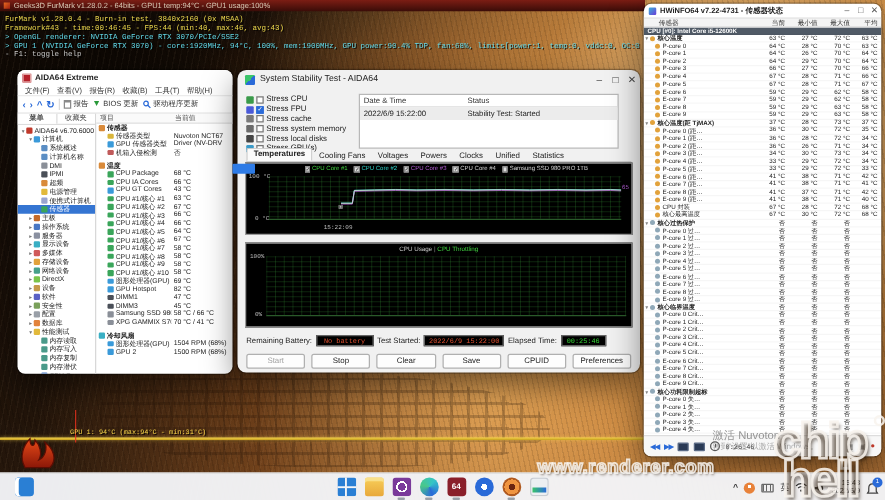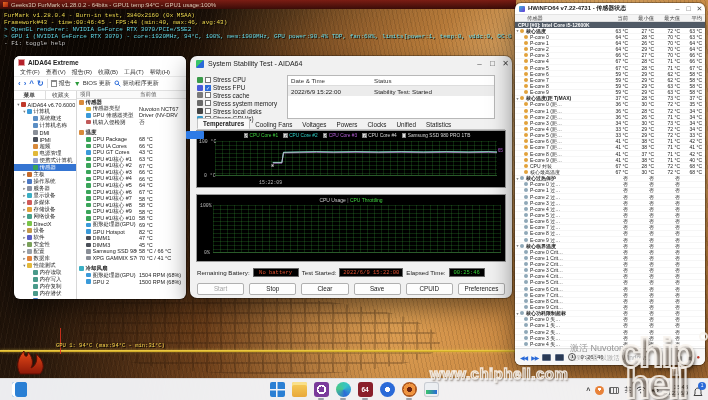--- a/index.html
+++ b/index.html
@@ -1065,21 +1065,21 @@
 </div>
 <svg class="wm-flame" width="40" height="36" viewBox="0 0 40 36">
   <defs>
       <linearGradient id="fg" x1="0" y1="0" x2="0" y2="1">
         <stop offset="0" stop-color="#e84a18"></stop>
         <stop offset="1" stop-color="#8c1808"></stop>
       </linearGradient>
     </defs>
   <path d="M7 33 C2 24 6 15 11 10 C11 17 15 17 15 11 C19 15 21 22 18 27 C23 25 25 18 23 13 C30 18 33 27 27 33 Z" fill="url(#fg)" stroke="#5a0e04" stroke-width="1"></path>
 </svg>
-<div class="wm-url">www.chiphell.com</div>
+<div class="wm-url">www.renderer.com</div>
 <div class="wm-logo">
   <div>chip</div>
   <div>hell</div>
   <span class="wm-dot"></span>
 </div>
 
 <div id="taskbar">
   <div class="tb-left"></div>
   <div id="tb-center">
     <div class="tbi ico-start"></div>

